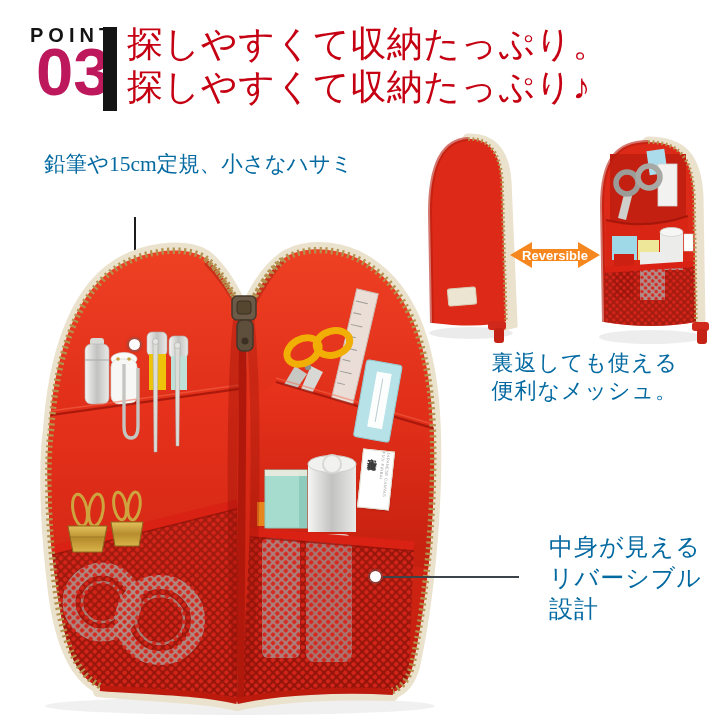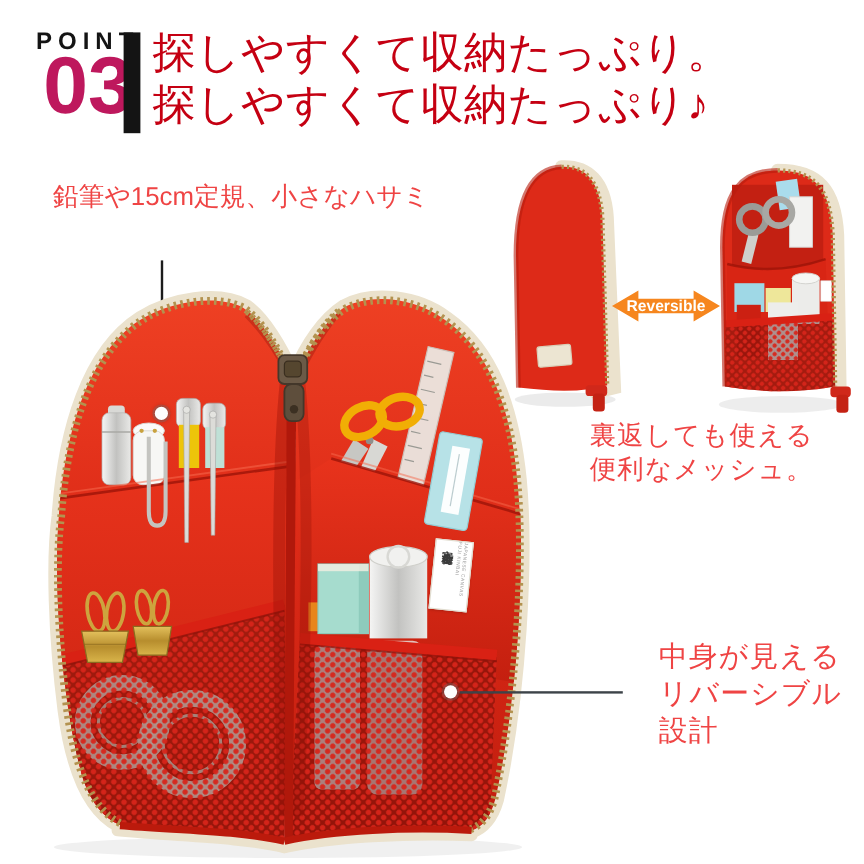--- a/index.html
+++ b/index.html
@@ -5,21 +5,21 @@
   html,body{margin:0;padding:0;background:#fff;}
   .page{position:relative;width:720px;height:720px;background:#ffffff;overflow:hidden;
         font-family:"Liberation Sans","DejaVu Sans",sans-serif;color:#222;}
   .abs{position:absolute;}
   
   .point-label{left:30px;top:24px;font-size:20px;font-weight:700;letter-spacing:5px;color:#141414;}
   .point-number{left:36px;top:38px;font-size:67px;font-weight:700;color:#be185d;line-height:1;}
   .point-bar{left:103px;top:27px;width:14px;height:84px;background:#141414;}
   .headline{left:127px;top:22px;font-size:36px;font-weight:400;line-height:43px;letter-spacing:0.5px;}
   
-  .ann{font-size:21.5px;line-height:31px;color:#ef4444;}
+  .ann{font-size:21.5px;line-height:31px;color:#0369a1;font-family:Liberation Serif, serif;}
   .ann-left{left:44px;top:149px;}
   .ann-right{left:452px;top:349px;width:226px;text-align:right;font-size:22px;line-height:27.5px;letter-spacing:1px;}
   .ann-bottom{left:549px;top:532px;font-size:24px;line-height:31px;letter-spacing:1px;}
   .callout-line-v{left:134px;top:217px;width:2px;height:124px;background:#1c1c1c;}
   .callout-line-h{left:383px;top:576px;width:136px;height:2px;background:#3d4449;}
   .dot{width:11px;height:11px;border-radius:50%;background:#fdfdfd;
        box-shadow:0 0 0 2px rgba(120,120,120,0.35),0 0 4px rgba(0,0,0,0.45);}
   
   .fabric-tag{left:360px;top:450px;width:30px;height:57px;background:#ffffff;border:1px solid #e0dccf;
       transform:rotate(6deg);display:flex;flex-direction:row;justify-content:center;gap:2px;

